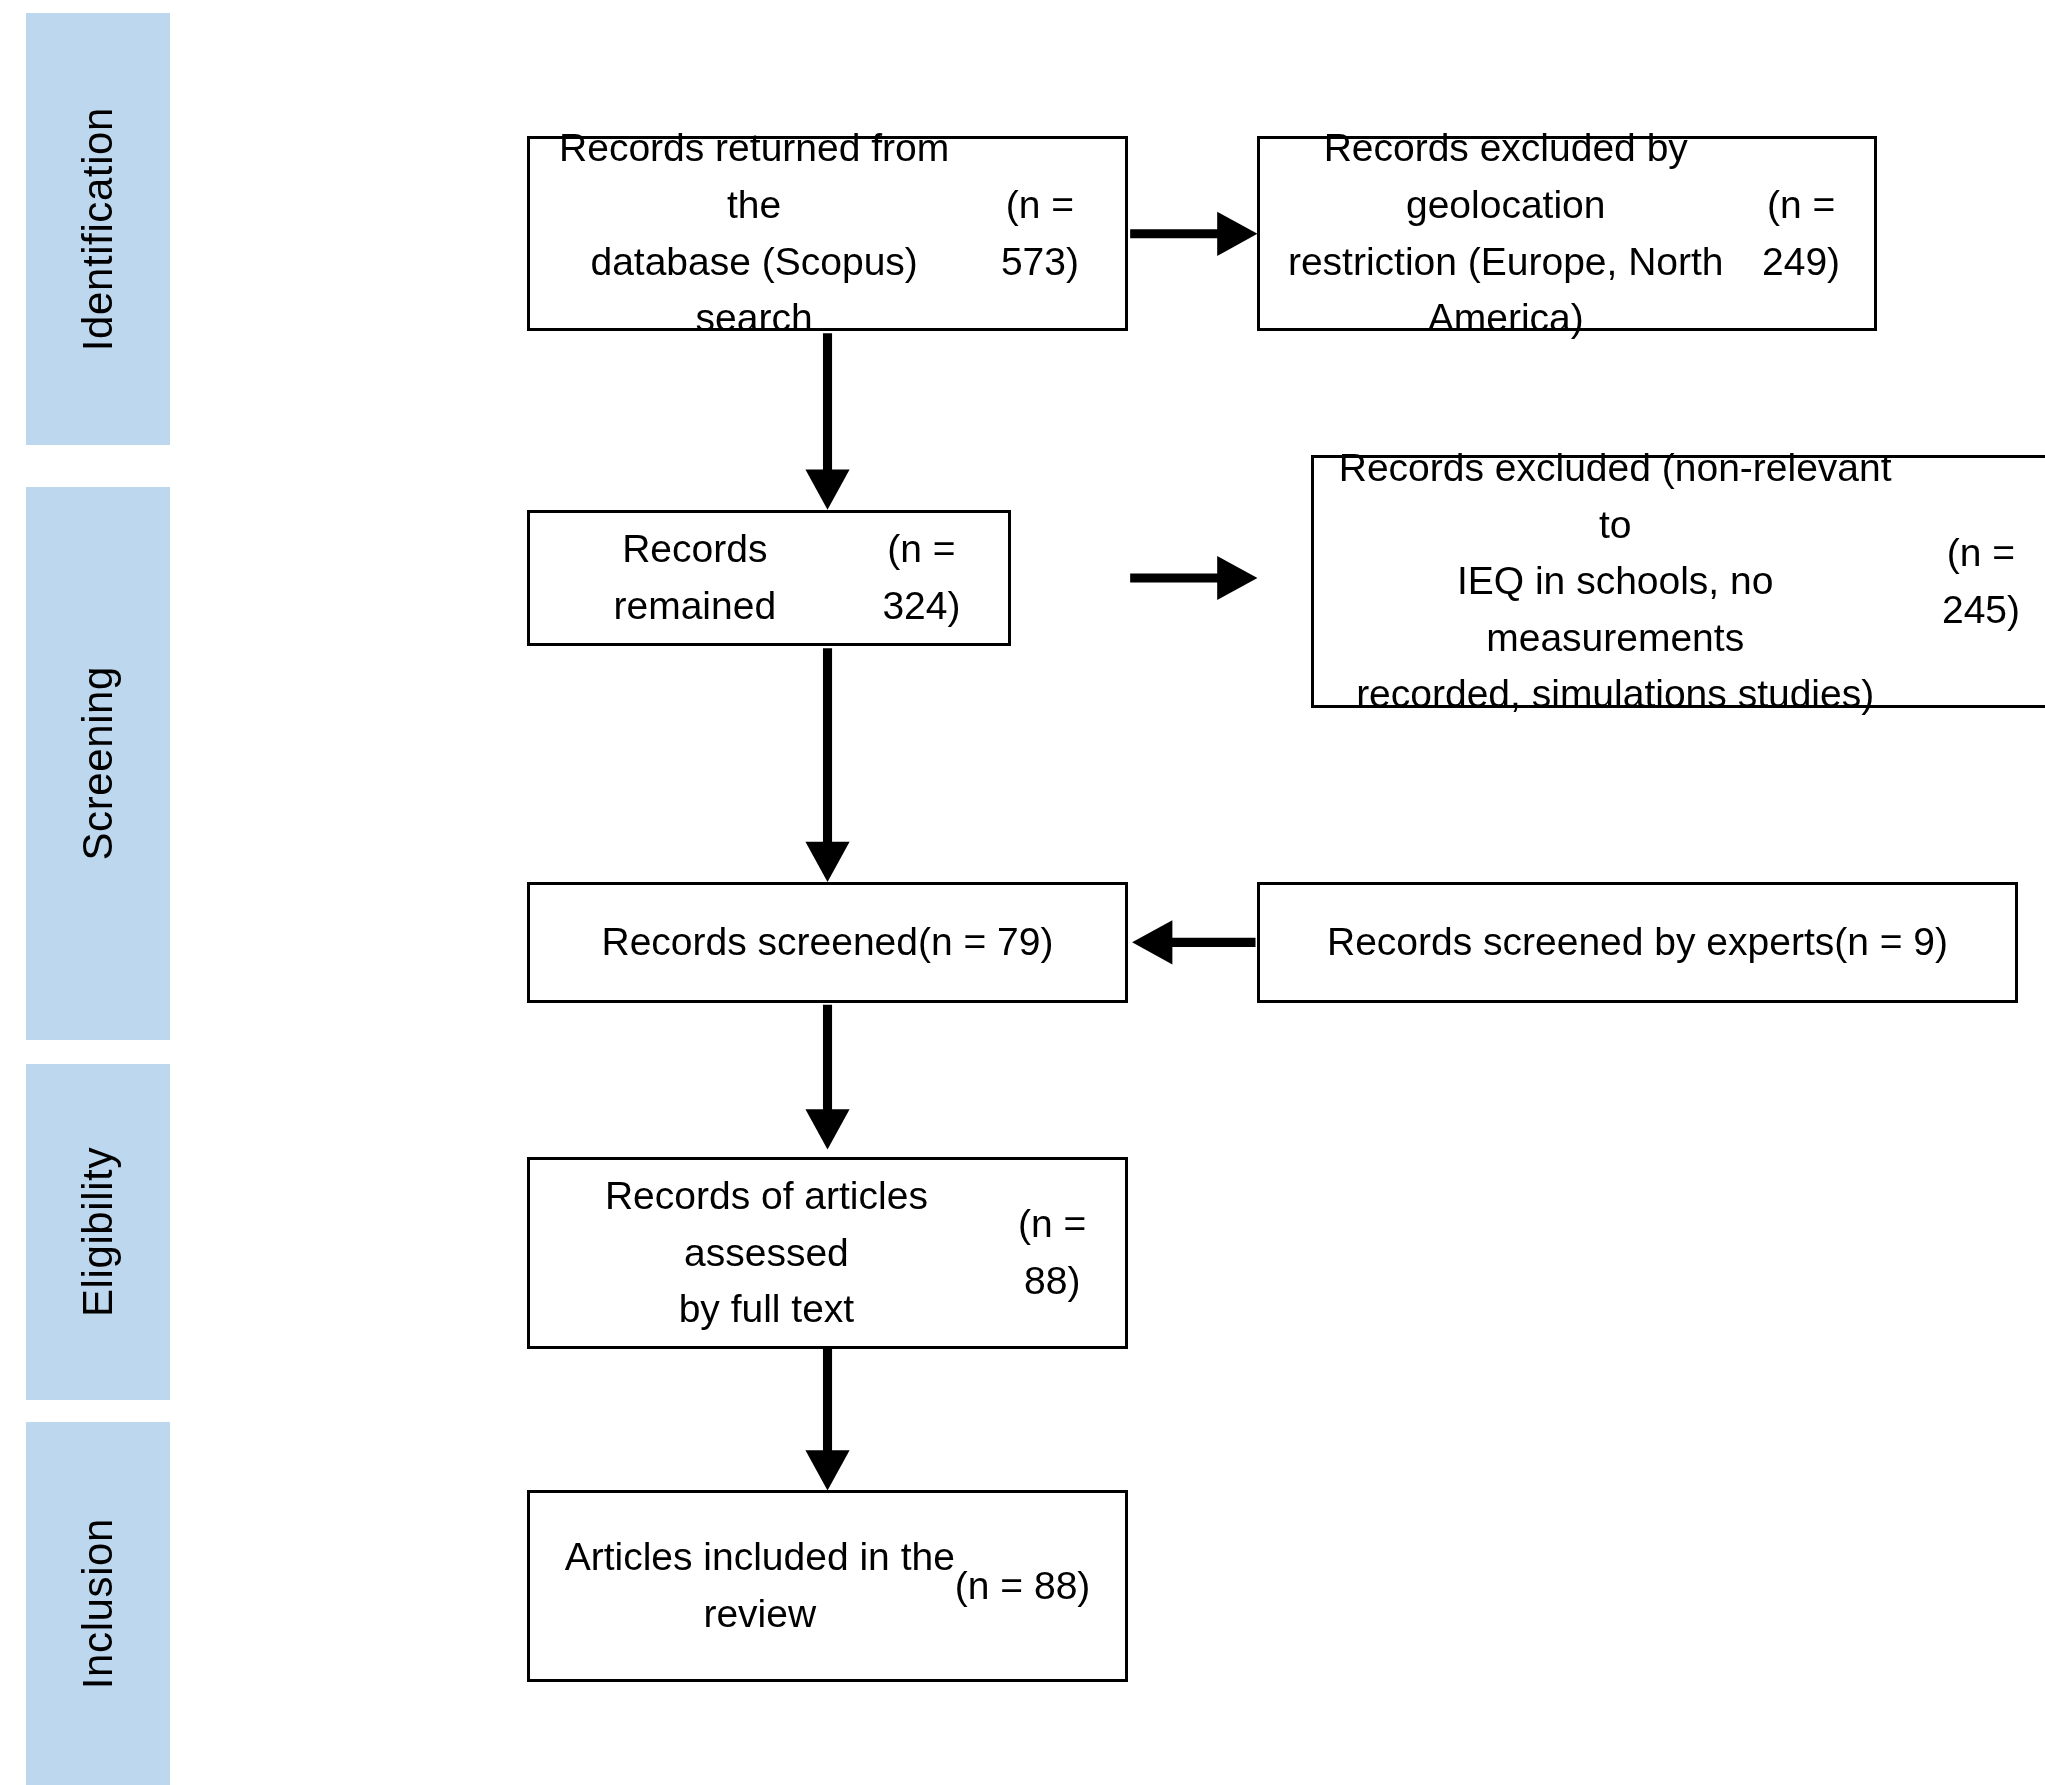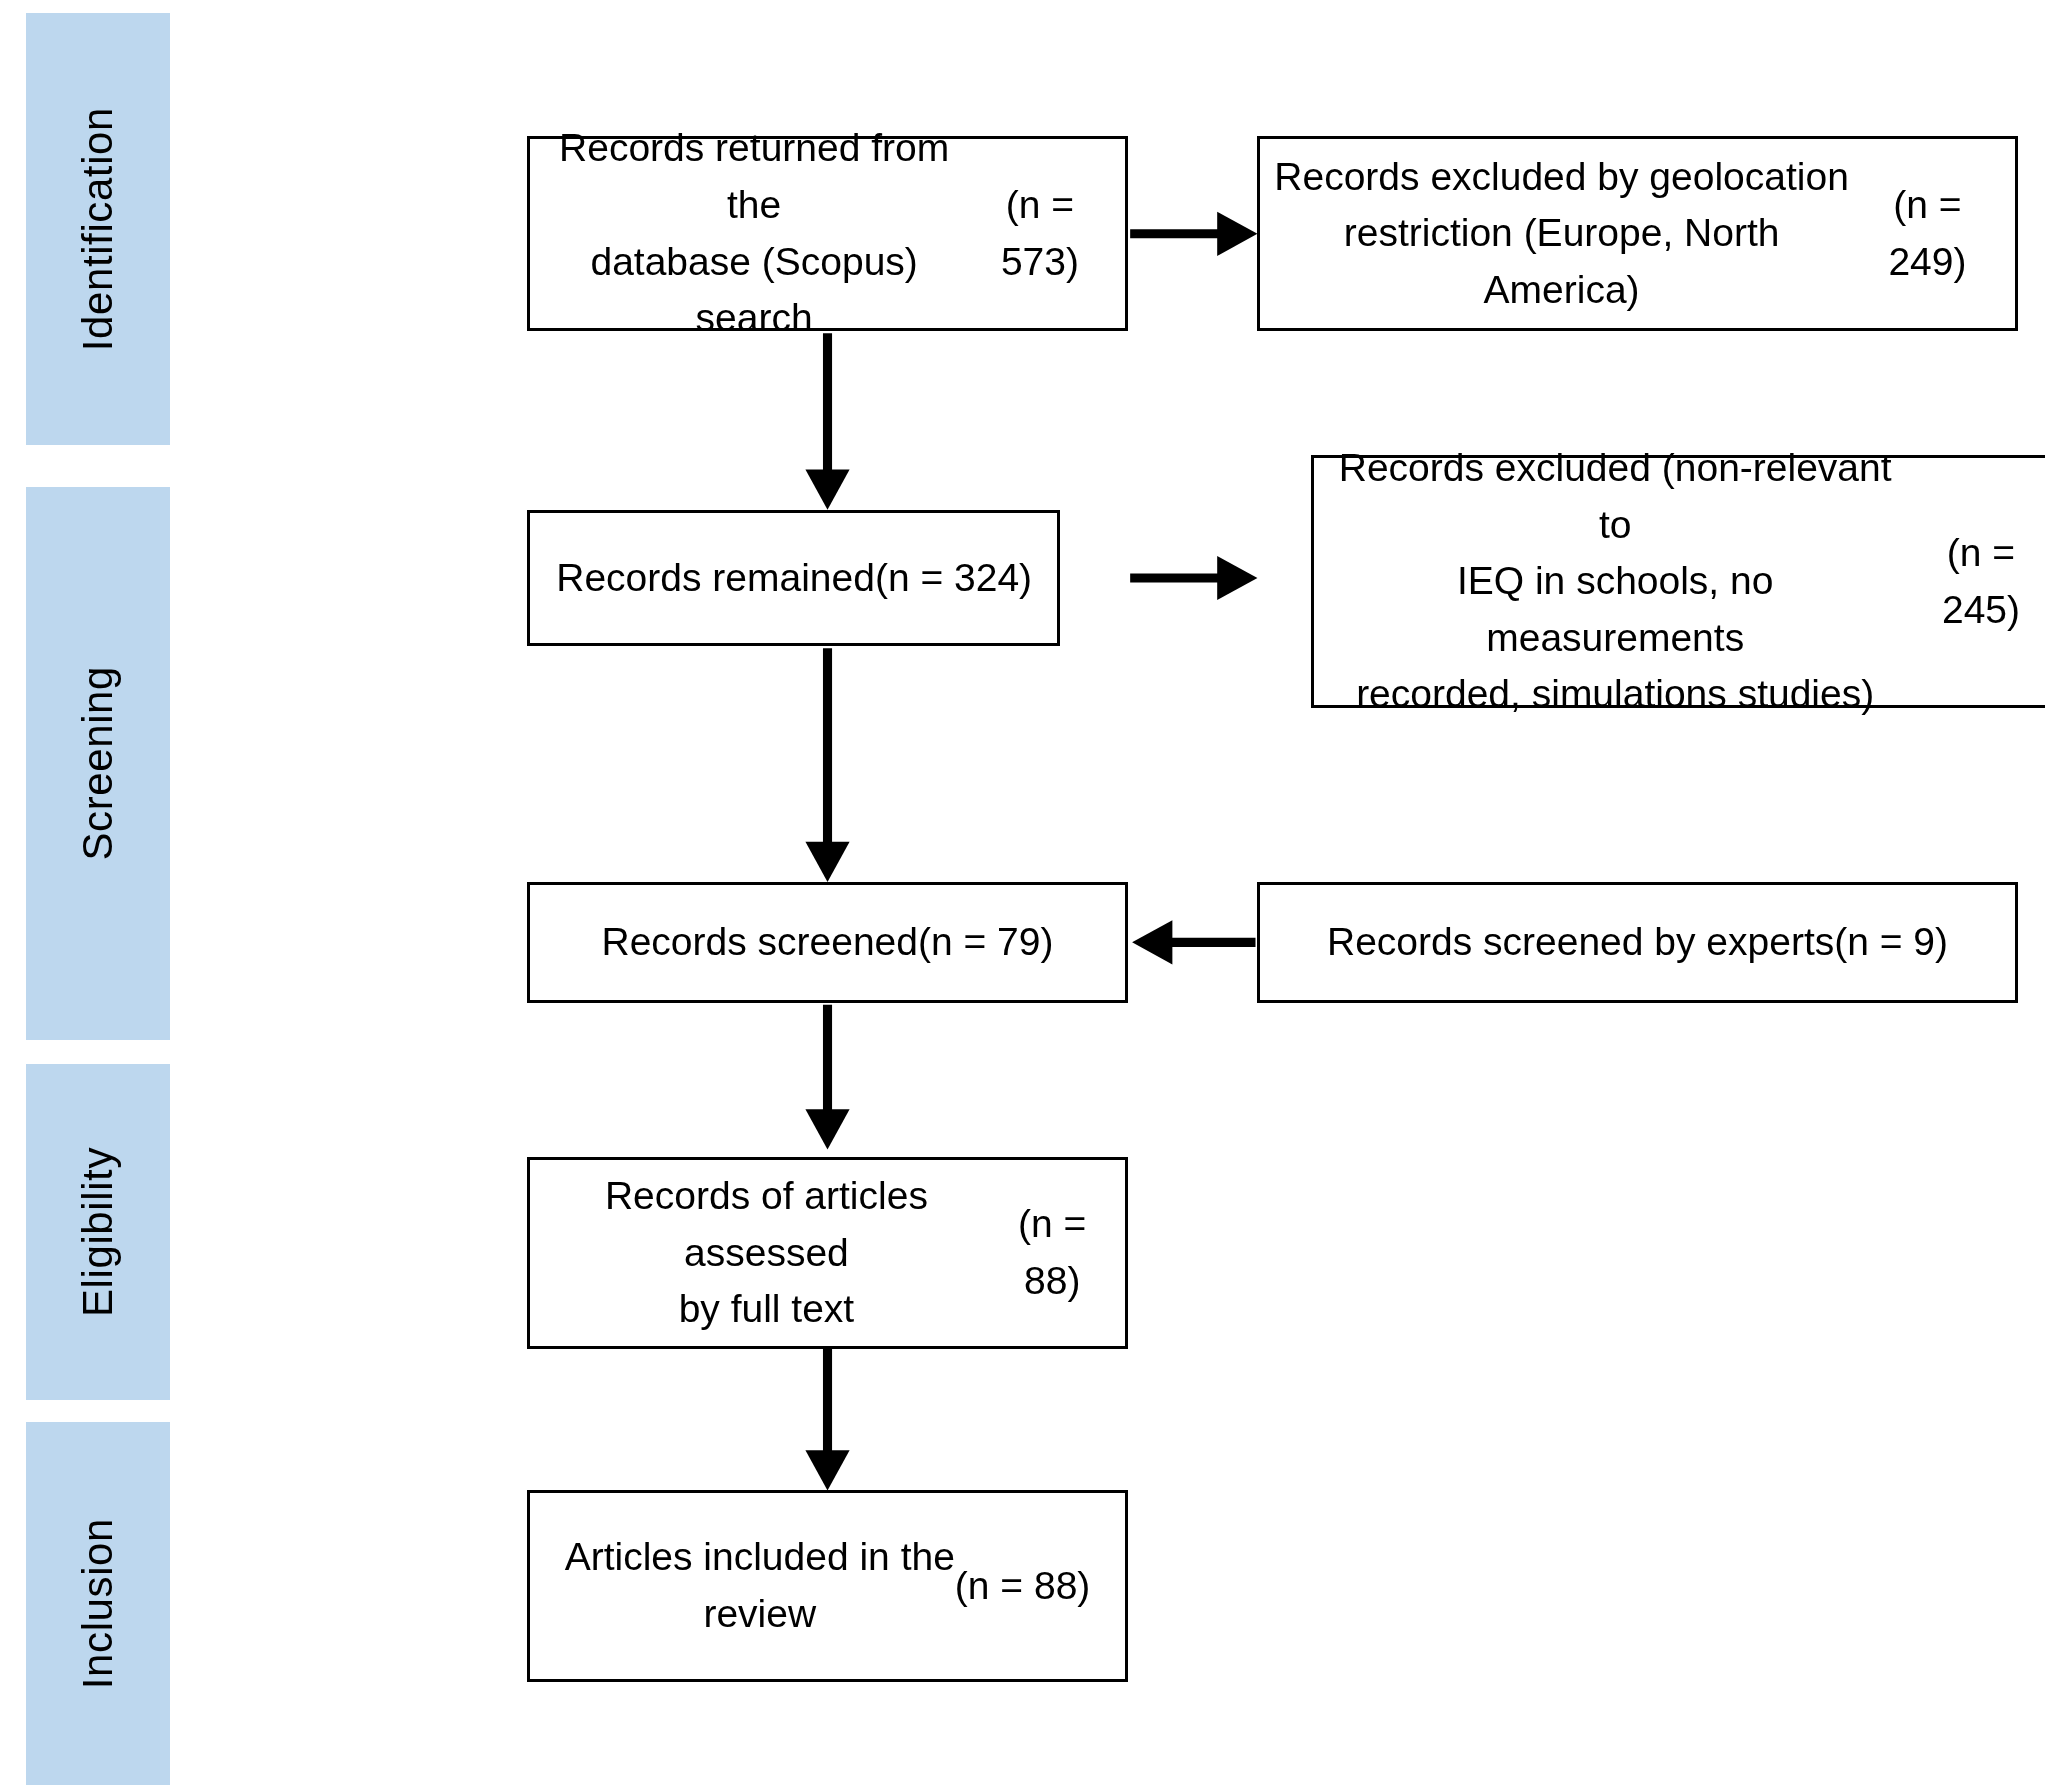--- a/index.html
+++ b/index.html
@@ -120,21 +120,21 @@
       <polygon points="1240,2233 1308,2233 1274,2295"></polygon>
     </g>
   </svg>
 
   <div class="flow-box" style="left:527px; top:136px; width:601px; height:195px;">
     <div class="box-text">Records returned from the
 database (Scopus) search</div>
     <div class="box-count">(n = 573)</div>
   </div>
 
-  <div class="flow-box" style="left:527px; top:510px; width:533px; height:136px;padding-left:13px;">
+  <div class="flow-box" style="left:527px; top:510px; width:484px; height:136px;padding-left:13px;">
     <div class="box-text">Records remained</div>
     <div class="box-count">(n = 324)</div>
   </div>
 
   <div class="flow-box" style="left:527px; top:882px; width:601px; height:121px;">
     <div class="box-text">Records screened</div>
     <div class="box-count">(n = 79)</div>
   </div>
 
   <div class="flow-box" style="left:527px; top:1149px; width:601px; height:192px;margin-top:8px;">
@@ -142,21 +142,21 @@
 by full text</div>
     <div class="box-count">(n = 88)</div>
   </div>
 
   <div class="flow-box" style="left:527px; top:1490px; width:601px; height:192px;">
     <div class="box-text">Articles included in the
 review</div>
     <div class="box-count">(n = 88)</div>
   </div>
 
-  <div class="flow-box" style="left:1257px; top:136px; width:761px; height:195px;">
+  <div class="flow-box" style="left:1257px; top:136px; width:620px; height:195px;">
     <div class="box-text">Records excluded by geolocation
 restriction (Europe, North America)</div>
     <div class="box-count">(n = 249)</div>
   </div>
 
   <div class="flow-box" style="left:1311px; top:455px; width:761px; height:253px;text-align:center;">
     <div class="box-text">Records excluded (non-relevant to
 IEQ in schools, no measurements
 recorded, simulations studies)</div>
     <div class="box-count">(n = 245)</div>

